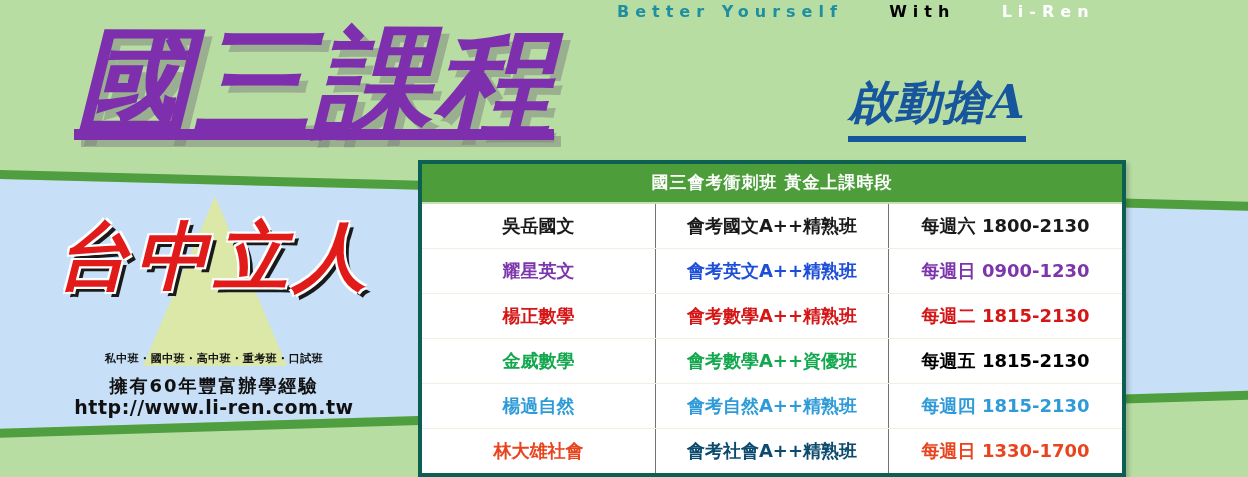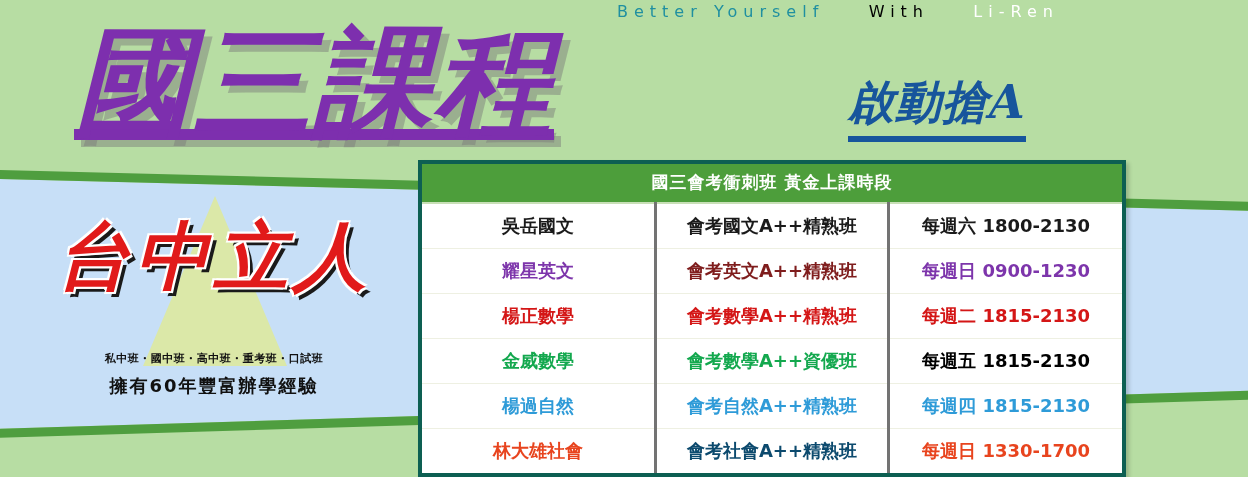--- a/index.html
+++ b/index.html
@@ -23,21 +23,21 @@
     position:absolute;left:-40px;top:430px;width:1340px;height:140px;
     background:#b7dda3;
     border-top:9px solid #4f9e3f;
     transform:rotate(-1.75deg);
     transform-origin:left top;
   }
 
   
   .tagline{
     position:absolute;top:2px;left:617px;
-    font-size:16px;font-weight:normal;letter-spacing:6px;
+    font-size:16px;font-weight:bold;letter-spacing:6px;
     white-space:nowrap;z-index:6;
   }
   .tagline .t1{color:#1f8fa0;}
   .tagline .t2{color:#000000;}
   .tagline .t3{color:#ffffff;}
 
   
   .main-title{
     position:absolute;left:74px;top:14px;
     font-family:"DejaVu Serif","Liberation Serif",serif;
@@ -100,21 +100,21 @@
     box-shadow:3px 3px 4px rgba(0,0,0,.18);
   }
   table.sched{border-collapse:collapse;width:100%;table-layout:fixed;}
   table.sched th{
     background:#4d9e3b;color:#ffffff;font-size:17px;font-weight:bold;
     letter-spacing:1px;padding:7px 0 8px 0;text-align:center;
     border-bottom:2px solid #c8dfb7;
   }
   table.sched td{
     height:44px;font-size:18px;font-weight:bold;text-align:center;
-    border-bottom:1px solid #eef0e2;border-right:3px solid #737373;
+    border-bottom:1px solid #eef0e2;border-right:1px solid #737373;
     background:#fff;padding:0 4px;white-space:nowrap;
   }
   table.sched tr:last-child td{border-bottom:none;margin-left:20px;}
   table.sched td:last-child{border-right:none;}
   .c-teacher{width:160px;}
   .c-course{width:232px;}
   .c-time{width:auto;}
 </style>
 </head>
 <body>
@@ -133,38 +133,39 @@
   </div>
 
   <div class="main-title" style="color: rgb(125, 47, 174);">國三課程</div>
   <div class="sub-title" style="color: rgb(23, 85, 156); border-bottom-color: rgb(23, 85, 156);">啟動搶A</div>
 
   <div class="logo">
     <div class="logo-mountain"></div>
     <div class="logo-name" style="color: rgb(225, 26, 26);">台中立人</div>
     <div class="logo-cats">私中班・國中班・高中班・重考班・口試班</div>
     <div class="logo-exp">擁有60年豐富辦學經驗</div>
+    <div class="logo-url">http://www.li-ren.com.tw</div>
   </div>
 
   <div class="table-wrap" style="border-color: rgb(13, 95, 82);">
     <table class="sched">
       <thead>
         <tr>
           <th colspan="3" style="background: rgb(77, 158, 59);">國三會考衝刺班  黃金上課時段</th>
         </tr>
       </thead>
       <tbody>
           <tr>
             <td class="c-teacher" style="color: rgb(26, 26, 26);">吳岳國文</td>
             <td class="c-course" style="color: rgb(26, 26, 26);">會考國文A++精熟班</td>
             <td class="c-time" style="color: rgb(26, 26, 26);">每週六 1800-2130</td>
           </tr>
           <tr>
             <td class="c-teacher" style="color: rgb(125, 53, 171);">耀星英文</td>
-            <td class="c-course" style="color: #7f1d1d;">會考英文A++精熟班</td>
+            <td class="c-course" style="color: #1d4ed8;">會考英文A++精熟班</td>
             <td class="c-time" style="color: rgb(125, 53, 171);">每週日 0900-1230</td>
           </tr>
           <tr>
             <td class="c-teacher" style="color: rgb(212, 22, 22);">楊正數學</td>
             <td class="c-course" style="color: rgb(212, 22, 22);">會考數學A++精熟班</td>
             <td class="c-time" style="color: rgb(212, 22, 22);">每週二 1815-2130</td>
           </tr>
           <tr>
             <td class="c-teacher" style="color: rgb(19, 168, 78);">金威數學</td>
             <td class="c-course" style="color: rgb(19, 168, 78);">會考數學A++資優班</td>

